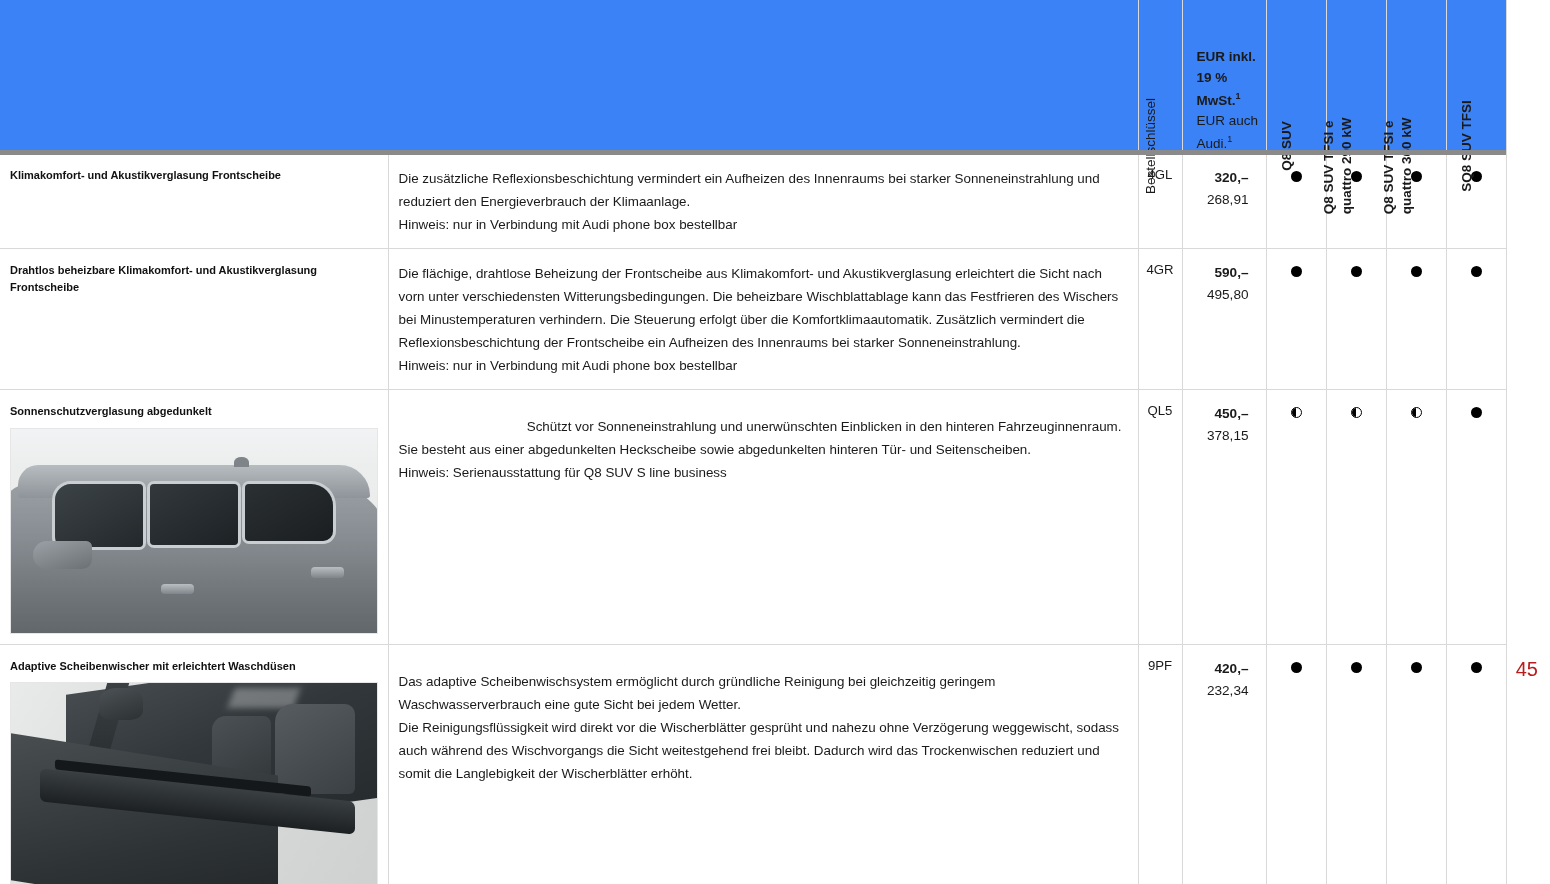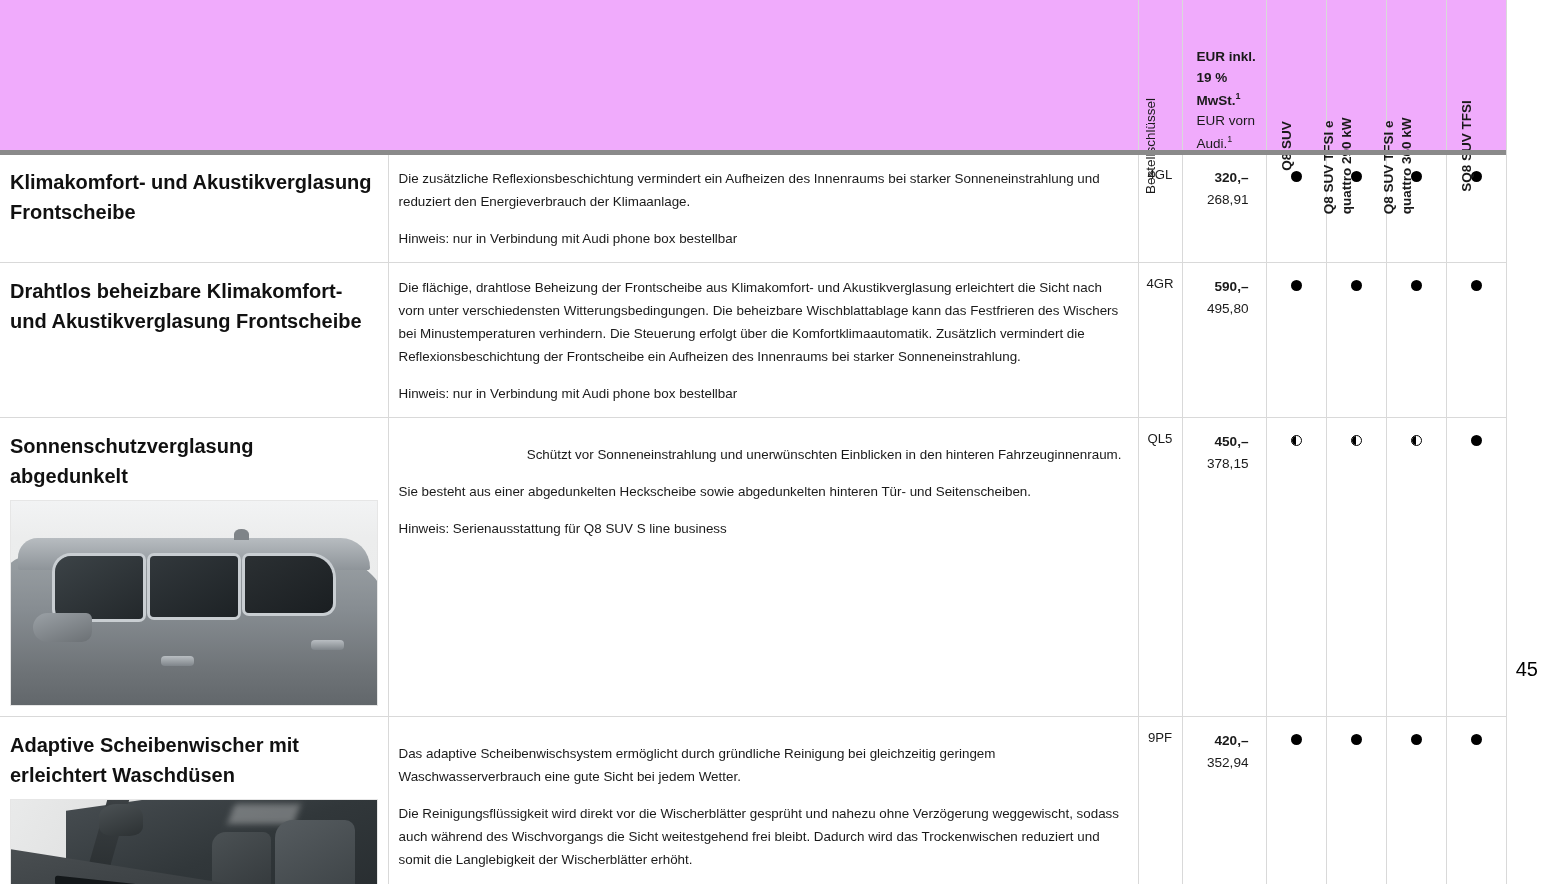--- a/index.html
+++ b/index.html
@@ -40,21 +40,21 @@
   col.c-desc  { width: 750px; }
   col.c-key   { width: 44px;  }
   col.c-price { width: 84px;  }
   col.c-v     { width: 60px;  }
 
   
   thead th {
     position: relative;
     height: 152px;
     padding: 0;
-    background: #f0abfc;
+    background: #3b82f6;
     border-left: 1px solid #d9d9d9;
     font-weight: normal;
   }
   thead th.noline { border-left: none; }
   thead th.lastline { border-right: 1px solid #d9d9d9; }
 
   .vert {
     position: absolute;
     bottom: 8px; left: 0;
     width: 152px;
@@ -99,40 +99,40 @@
     border-left: 1px solid #d9d9d9;
     padding: 0;
     background: #fff;
   }
   tbody td.c1 { border-left: none; }
   tbody tr.first td { border-top: none; }
   tbody td.edge { border-right: 1px solid #d9d9d9; }
 
   .namecell { padding: 13px 14px 10px 10px; }
   .namecell .title {
-    font-size: 20px;
+    font-size: 11px;
     font-weight: bold;
     line-height: 1.52;
     color: #111;
   }
   .namecell .pic {
     margin-top: 8px;
     width: 368px; height: 206px;
     border: 1px solid #e6e6e6;
     overflow: hidden;
     position: relative;
   }
 
   .desccell { padding: 13px 16px 12px 10px; }
   .desccell p {
     font-size: 13.4px;
     line-height: 1.72;
     color: #1a1a1a;
   }
-  .desccell p + p { margin-top: 14px; }
+  .desccell p + p { }
 
   .keycell {
     padding: 13px 0 0 0;
     text-align: center;
     font-size: 13.2px;
     color: #1a1a1a;
   }
   .pricecell {
     padding: 13px 17px 0 0;
     text-align: right;
@@ -155,21 +155,21 @@
   .half::before {
     content: ""; position: absolute; left: 0; top: 0;
     width: 50%; height: 100%; background: #000;
   }
 
   
   .pageno {
     position: absolute;
     right: 12px; top: 658px;
     font-size: 20px;
-    color: #000000;
+    color: #b91c1c;
   }
 
   
   .photoA { position: absolute; inset: 0; background: linear-gradient(180deg,#f2f3f4 0%,#eceded 18%,#e9eaea 100%); }
   .photoA .body {
     position: absolute; left: -4%; top: 26%; width: 108%; height: 78%;
     background: linear-gradient(180deg,#9aa0a4 0%,#868c91 36%,#6f7478 72%,#5f6468 100%);
     border-radius: 40px 70px 0 0;
   }
   .photoA .roof {
@@ -289,21 +289,21 @@
       <tr>
         <th class="noline"></th>
         <th class="noline"></th>
         <th>
           <div class="vkey"><span class="vert" style="position:static;transform:none;width:auto;display:inline-block;">Bestellschlüssel</span></div>
         </th>
         <th>
           <div class="price-head">
             <div><span class="b">EUR inkl.</span></div>
             <div><span class="b">19 % MwSt.</span><sup class="b">1</sup></div>
-            <div><span>EUR vorn</span></div>
+            <div><span>EUR auch</span></div>
             <div><span>Audi.</span><sup>1</sup></div>
           </div>
         </th>
         <th>
           <div class="vkey"><span class="vert bold" style="position:static;transform:none;width:auto;display:inline-block;">Q8 SUV</span></div>
         </th>
         <th>
           <div class="vkey"><span class="vert bold" style="position:static;transform:none;width:138px;display:inline-block;white-space:normal;">Q8 SUV TFSI e quattro 290 kW</span></div>
         </th>
         <th>
@@ -455,21 +455,21 @@
               <p style="margin-top: 12px;">Das adaptive Scheibenwischsystem ermöglicht durch gründliche Reinigung bei gleichzeitig geringem Waschwasserverbrauch eine gute Sicht bei jedem Wetter.</p>
               <p>Die Reinigungsflüssigkeit wird direkt vor die Wischerblätter gesprüht und nahezu ohne Verzögerung weggewischt, sodass auch während des Wischvorgangs die Sicht weitestgehend frei bleibt. Dadurch wird das Trockenwischen reduziert und somit die Langlebigkeit der Wischerblätter erhöht.</p>
             </div>
           </td>
           <td>
             <div class="keycell">9PF</div>
           </td>
           <td>
             <div class="pricecell">
               <span class="gross">420,–</span>
-              <span class="net">352,94</span>
+              <span class="net">232,34</span>
             </div>
           </td>
           <td>
             <div class="markcell"><span class="dot"></span></div>
           </td>
           <td>
             <div class="markcell"><span class="dot"></span></div>
           </td>
           <td>
             <div class="markcell"><span class="dot"></span></div>

